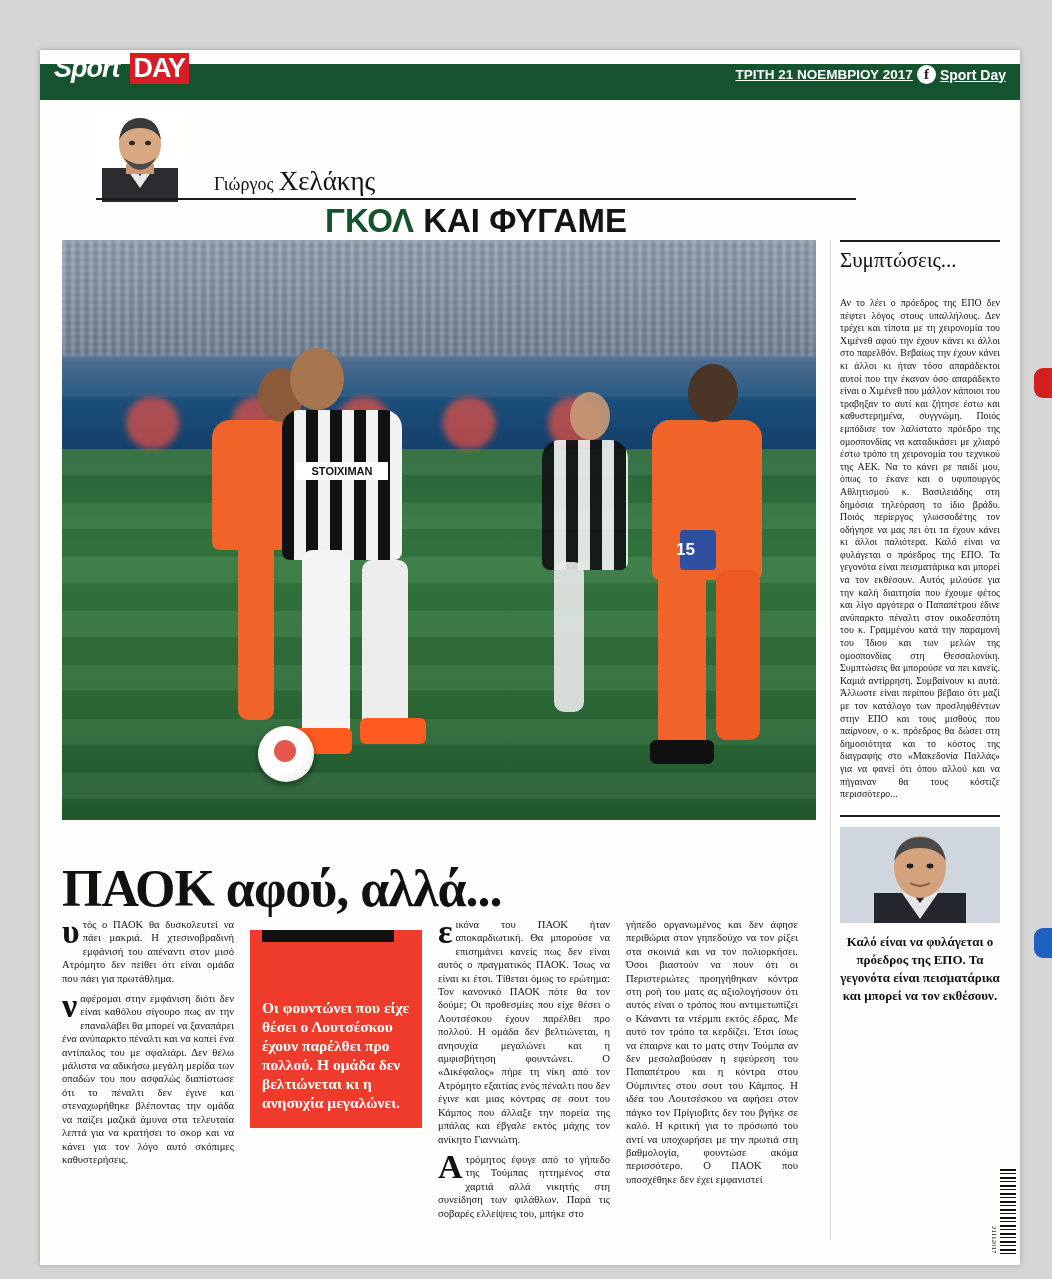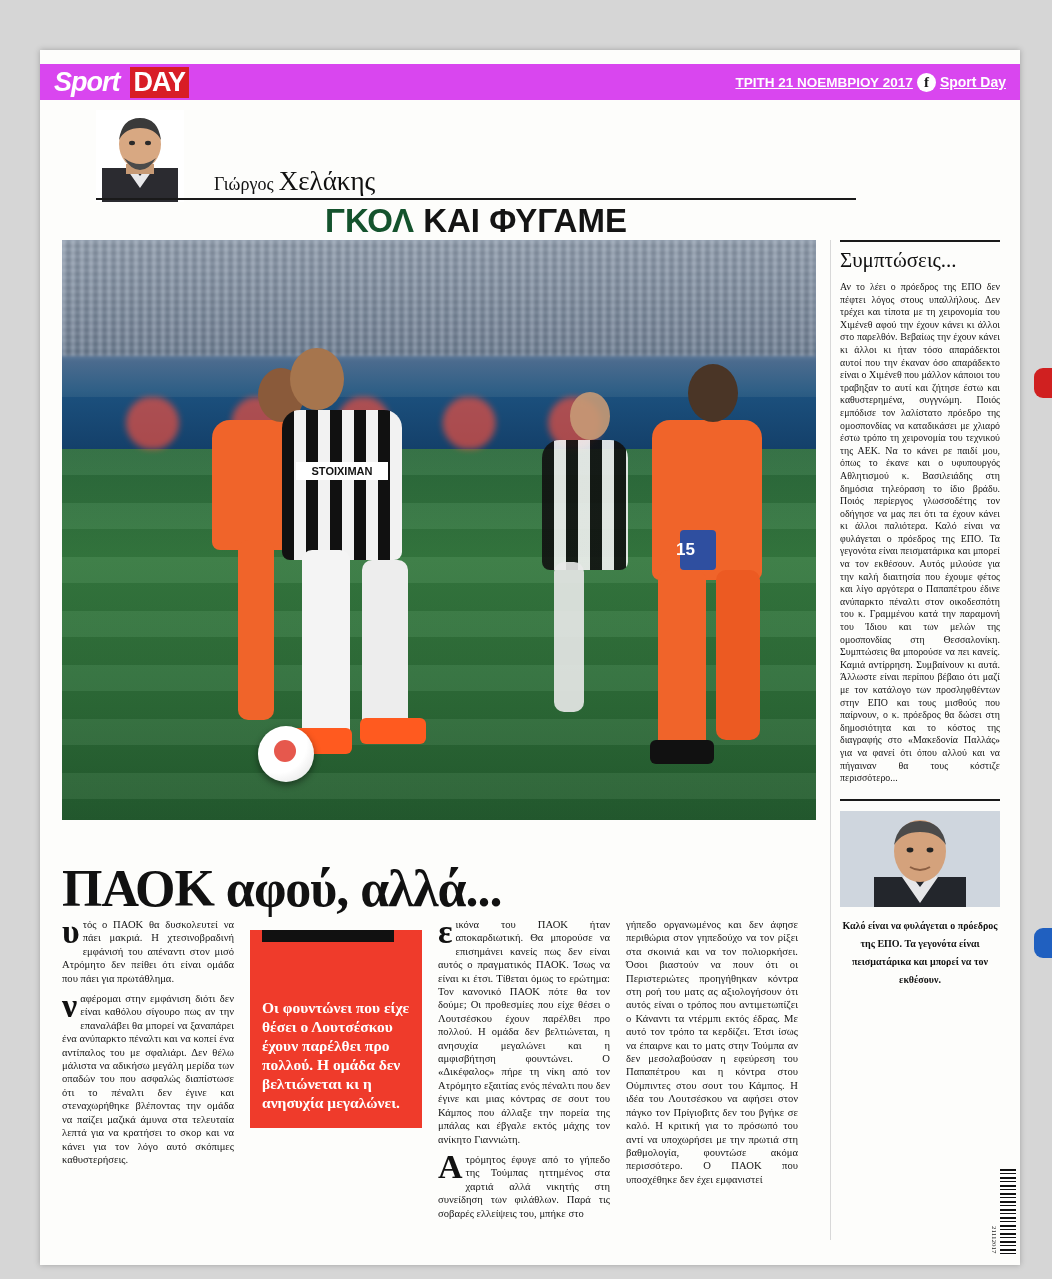--- a/index.html
+++ b/index.html
@@ -25,23 +25,23 @@
     height: 1215px;
     background: #fdfdfb;
     box-shadow: 0 0 6px rgba(0,0,0,0.25);
   }
   
   .masthead {
     position: absolute;
     left: 0; top: 14px;
     width: 980px;
     height: 36px;
-    background: #d946ef;
+    background: #14532d;
     display: flex;
-    align-items: center;
+    align-items: flex-end;
     justify-content: space-between;
     padding: 16px 14px;
     box-sizing: border-box;
   }
   .logo {
     display: flex;
     align-items: baseline;
     font-family: "Liberation Sans", sans-serif;
     font-weight: bold;
     font-style: italic;
@@ -280,42 +280,42 @@
     left: 800px;
     top: 190px;
     width: 160px;
   }
   .rail-rule {
     width: 160px; height: 2px; background: #1a1a1a; margin-bottom: 6px;
   }
   .rail-title {
     font-size: 21px;
     color: #111;
-    margin-bottom: 8px;
+    margin-bottom: 24px;
   }
   .rail-body {
     font-size: 9.9px;
     line-height: 12.6px;
     text-align: justify;
     color: #141414;
   }
   .rail-sep {
     width: 160px; height: 2px; background: #1a1a1a; margin: 14px 0 10px 0;
   }
   .rail-photo {
     width: 160px; height: 96px;
     overflow: hidden;
     position: relative;
     background: linear-gradient(#cfd6de,#aeb7c2);
   }
   .rail-quote {
     margin-top: 10px;
     text-align: center;
     font-weight: bold;
-    font-size: 10px;
+    font-size: 13px;
     line-height: 18px;
     color: #111;
   }
   .head-shape {
     position: absolute;
     border-radius: 50%;
   }
   
   .barcode {
     position: absolute;

